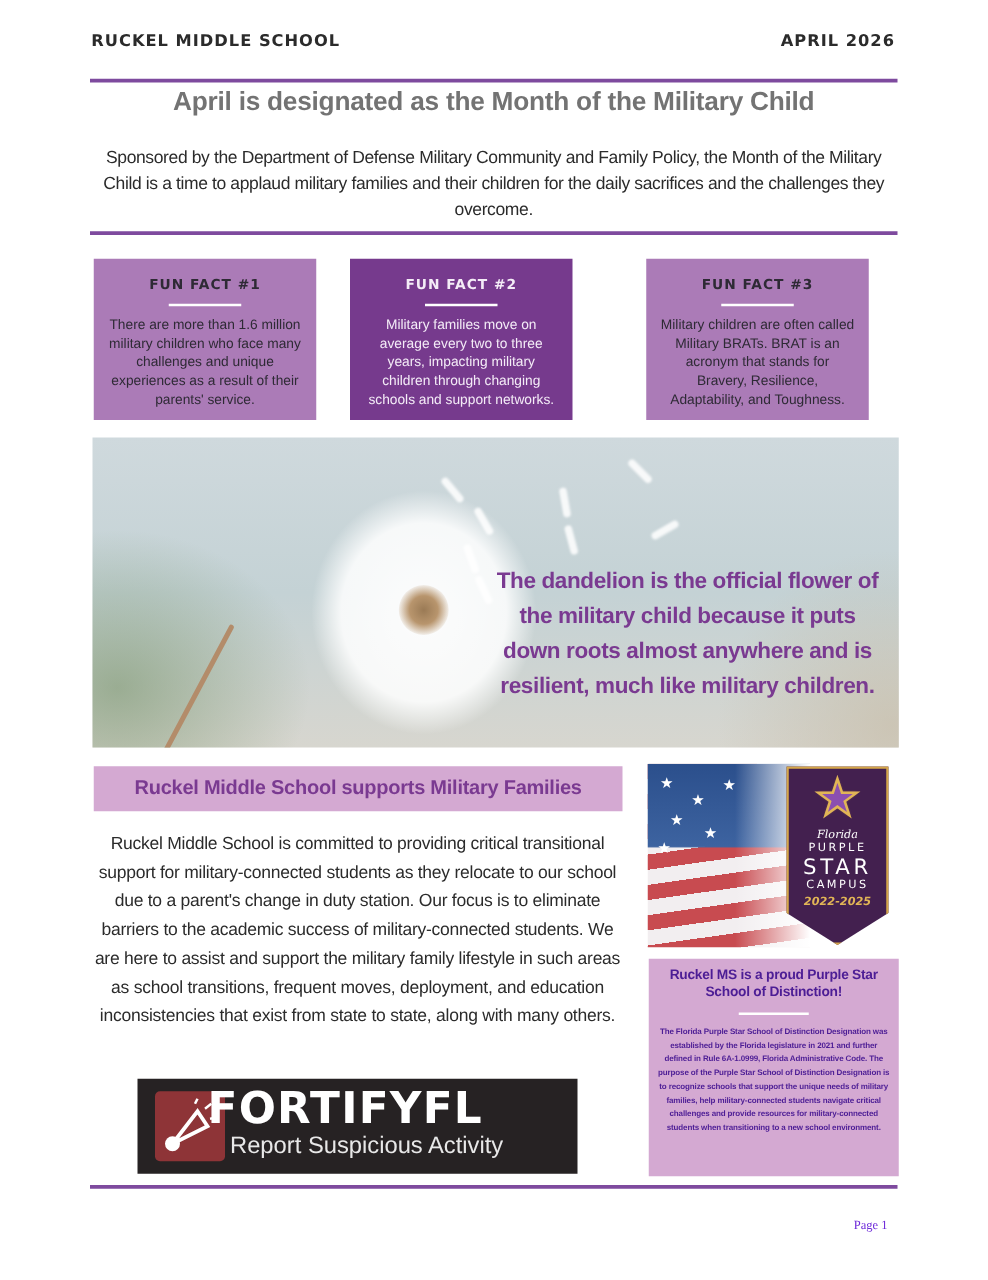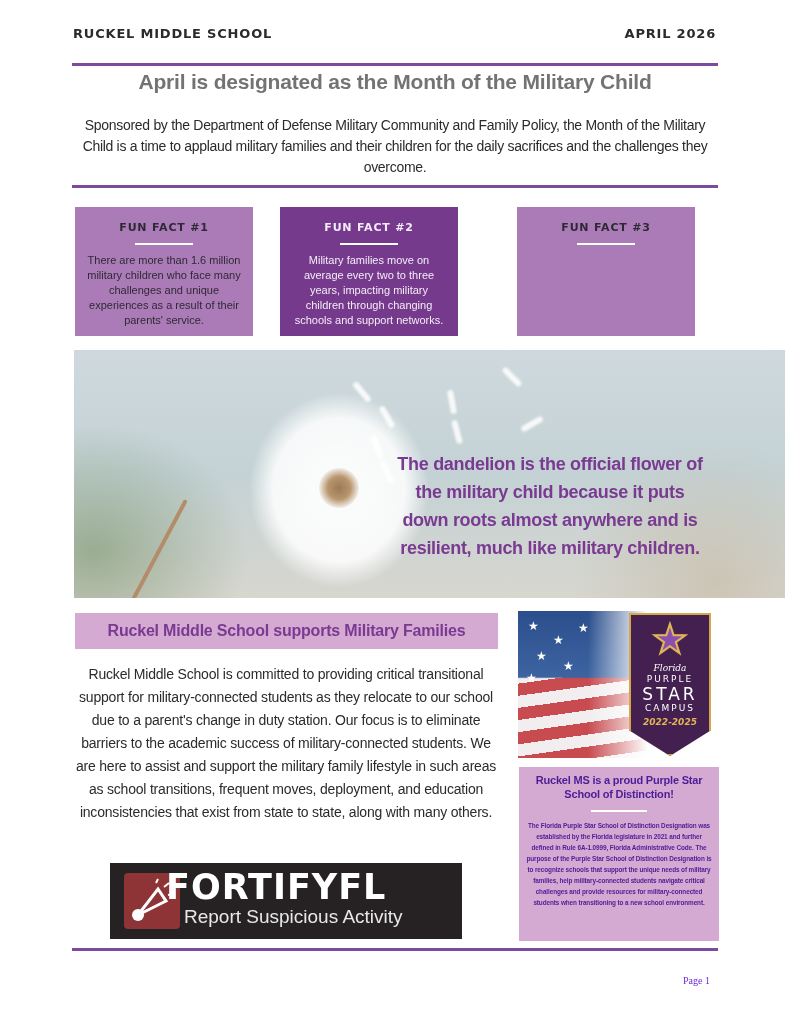--- a/index.html
+++ b/index.html
@@ -35,21 +35,21 @@
     .fact.light { background: #ab7bb7; color: #2e2a35; }
     .fact.dark { background: #763a8d; color: #f4ecf7; }
     .fact .ft { font-family: "DejaVu Sans", sans-serif; font-size: 11px; font-weight: bold; letter-spacing: 0.8px; }
     .fact .bar { width: 58px; height: 2px; background: #ffffff; margin: 9px auto 8px; }
     .fact .fb { font-size: 11px; line-height: 15px; padding: 0 10px; }
     .f1 { left: 75px; }
     .f2 { left: 280px; }
     .f3 { left: 517px; }
 
     .hero {
-      position: absolute; top: 350px; left: 74px; width: 711px; height: 248px; overflow: hidden;
+      position: absolute; top: 350px; left: 74px; width: 645px; height: 248px; overflow: hidden;
       background:
         radial-gradient(ellipse 120px 130px at 265px 140px, rgba(255,255,255,0.95) 0%, rgba(255,255,255,0.85) 55%, rgba(255,255,255,0) 75%),
         radial-gradient(ellipse 220px 180px at 20px 200px, rgba(110,140,95,0.55) 0%, rgba(110,140,95,0) 70%),
         radial-gradient(ellipse 200px 200px at 640px 230px, rgba(200,190,170,0.7) 0%, rgba(200,190,170,0) 70%),
         linear-gradient(180deg, #cfd9dd 0%, #c4d2d5 50%, #d7d6cf 100%);
     }
     .hero .stem { position: absolute; left: 110px; top: 150px; width: 4px; height: 130px; background: #b38c6a; transform: rotate(28deg); transform-origin: top; border-radius: 2px; }
     .hero .core { position: absolute; left: 245px; top: 118px; width: 40px; height: 40px; border-radius: 50%; background: radial-gradient(circle, #9a7a55 0%, #b8956d 40%, rgba(255,255,255,0) 75%); }
     .hero .seed { position: absolute; width: 6px; height: 24px; background: rgba(255,255,255,0.85); border-radius: 3px; filter: blur(1px); }
     .hero .quote {
@@ -135,20 +135,21 @@
   <div class="fb">There are more than 1.6 million military children who face many challenges and unique experiences as a result of their parents' service.</div>
 </div>
 <div class="fact dark f2">
   <div class="ft">FUN FACT #2</div>
   <div class="bar"></div>
   <div class="fb">Military families move on average every two to three years, impacting military children through changing schools and support networks.</div>
 </div>
 <div class="fact light f3">
   <div class="ft">FUN FACT #3</div>
   <div class="bar"></div>
+  <div class="fb">Military children are often called Military BRATs. BRAT is an acronym that stands for Bravery, Resilience, Adaptability, and Toughness.</div>
 </div>
 
 <div class="hero">
   <div class="stem"></div>
   <div class="core"></div>
   <div class="seed" style="left:285px;top:30px;transform:rotate(-40deg);"></div>
   <div class="seed" style="left:310px;top:55px;transform:rotate(-30deg);"></div>
   <div class="seed" style="left:300px;top:85px;transform:rotate(-20deg);"></div>
   <div class="seed" style="left:375px;top:40px;transform:rotate(-10deg);"></div>
   <div class="seed" style="left:380px;top:70px;transform:rotate(-15deg);"></div>

